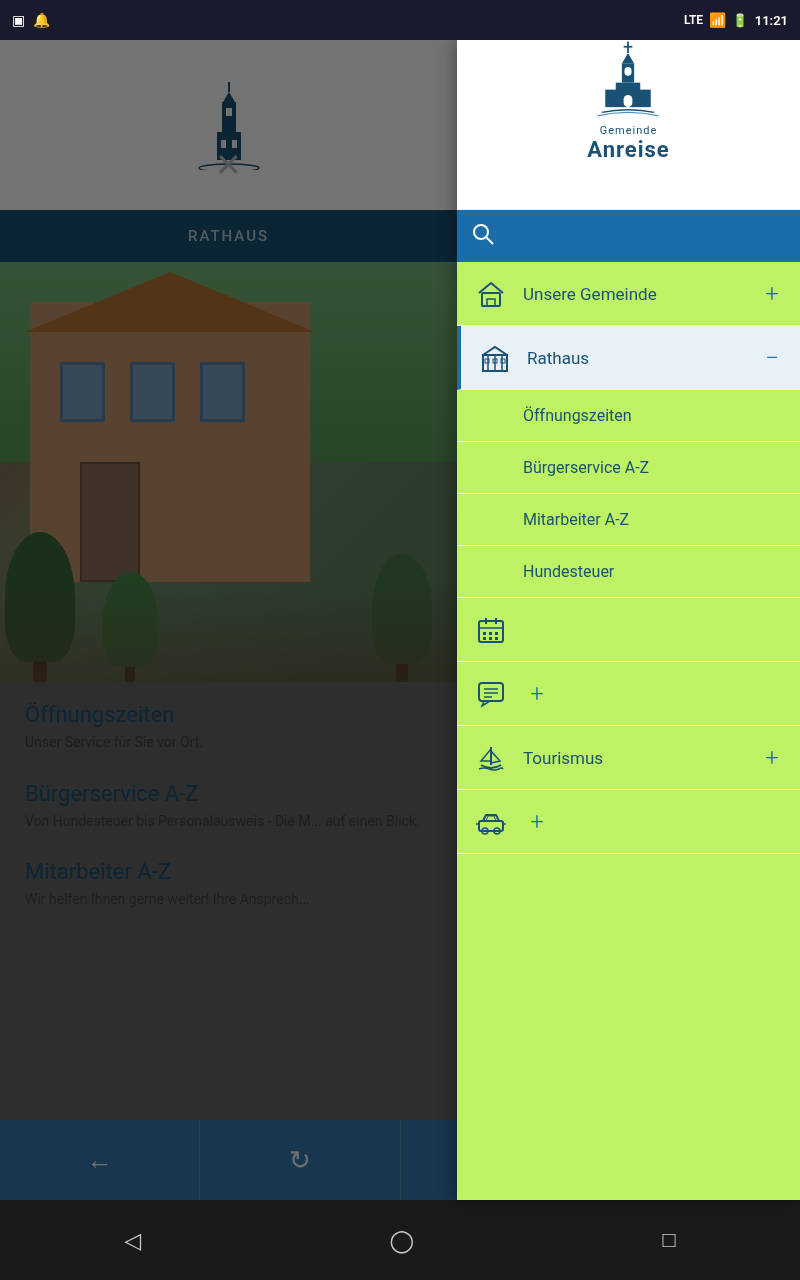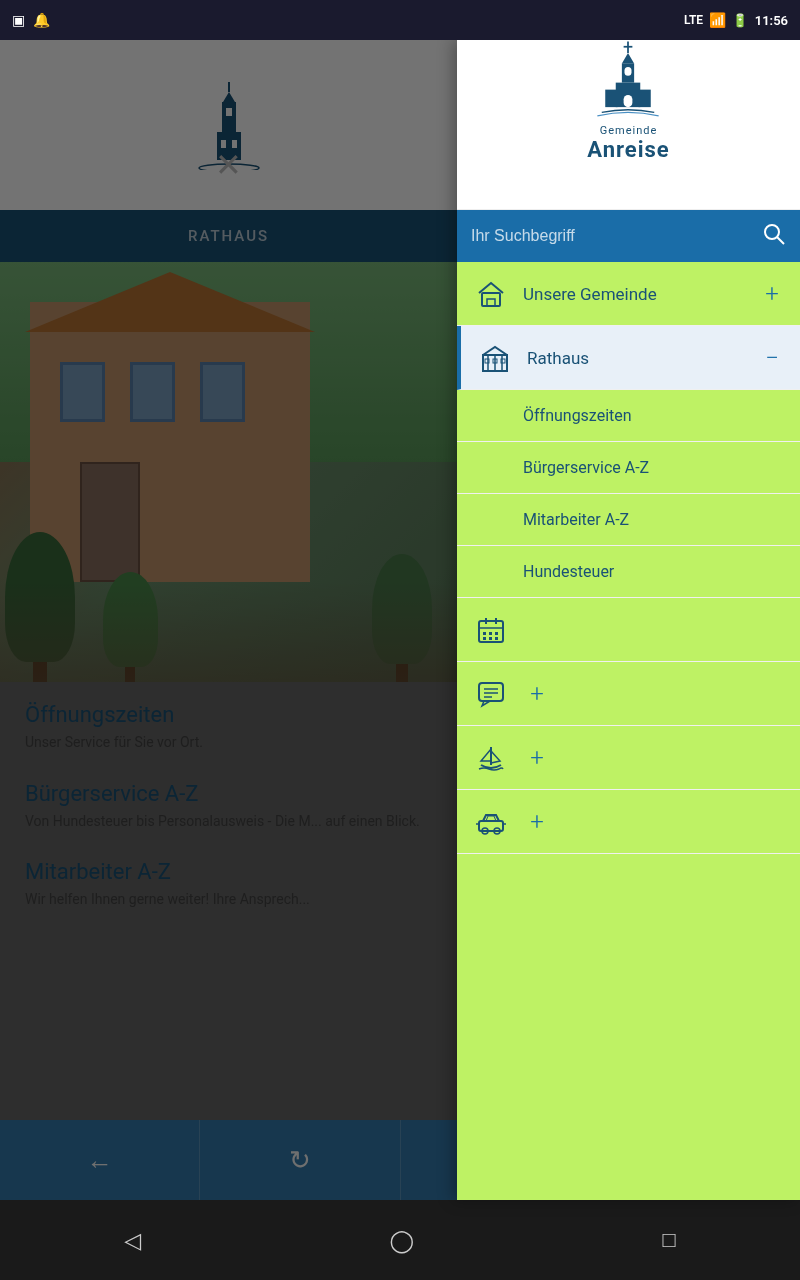--- a/index.html
+++ b/index.html
@@ -363,21 +363,21 @@
 
 <div class="status-bar">
   <div class="status-bar-left">
     <span class="status-icon">▣</span>
     <span class="status-icon">🔔</span>
   </div>
   <div class="status-bar-right">
     <span style="font-size:12px;">LTE</span>
     <span style="font-size:14px;">📶</span>
     <span>🔋</span>
-    <span>11:56</span>
+    <span>11:21</span>
   </div>
 </div>
 
 <div class="main-area">
 
   <div class="left-panel">
 
     <div class="app-header-left">
 
       <svg width="80" height="90" viewBox="0 0 80 90">
@@ -477,21 +477,20 @@
           <path d="M5,86 Q40,78 75,86" fill="none" stroke="#4a90c4" stroke-width="1.2"></path>
         </svg>
         <div class="logo-text">
           <div class="logo-gemeinde">Gemeinde</div>
           <div class="logo-umkirch">Anreise</div>
         </div>
       </div>
     </div>
 
     <div class="search-bar">
-      <input class="search-input" type="text" placeholder="Ihr Suchbegriff" style="">
       <span class="search-icon-btn">
         <svg width="24" height="24" viewBox="0 0 24 24" fill="none">
           <circle cx="10" cy="10" r="7" stroke="white" stroke-width="2"></circle>
           <line x1="15" y1="15" x2="22" y2="22" stroke="white" stroke-width="2"></line>
         </svg>
       </span>
     </div>
 
     <div class="menu-items">
 
@@ -581,20 +580,21 @@
 
             <line x1="15" y1="4" x2="15" y2="22" stroke="#1a5276" stroke-width="2"></line>
             <polygon points="15,6 15,18 5,18" fill="none" stroke="#1a5276" stroke-width="1.5"></polygon>
             <polygon points="15,8 15,20 24,18" fill="none" stroke="#1a5276" stroke-width="1.5"></polygon>
 
             <path d="M5,22 Q15,28 25,22" fill="none" stroke="#1a5276" stroke-width="2"></path>
 
             <path d="M3,26 Q8,24 13,26 Q18,28 23,26 Q26,24 27,26" fill="none" stroke="#1a5276" stroke-width="1.5"></path>
           </svg>
         </div>
+        <span class="menu-item-label">Tourismus</span>
         <span class="menu-item-expand">+</span>
       </div>
 
       <div class="menu-item">
         <div class="menu-item-icon">
           <svg width="30" height="30" viewBox="0 0 30 30" fill="none">
 
             <rect x="3" y="14" width="24" height="10" rx="2" stroke="#1a5276" stroke-width="2" fill="none"></rect>
 
             <path d="M7,14 L10,8 L20,8 L23,14" stroke="#1a5276" stroke-width="2" fill="none"></path>

